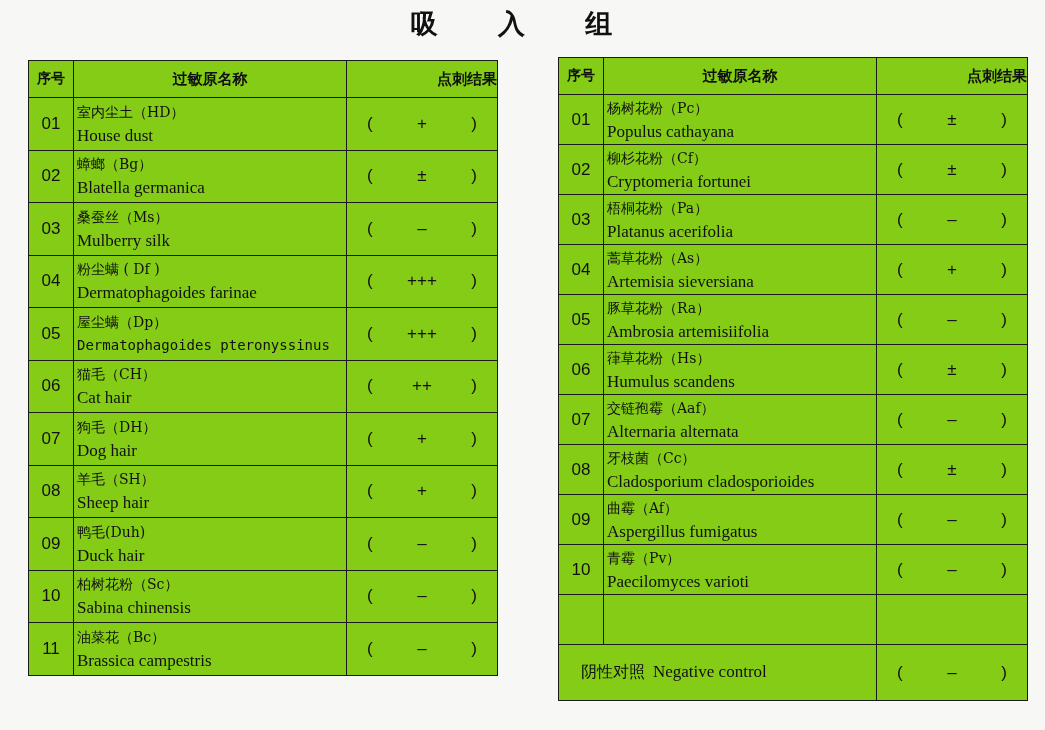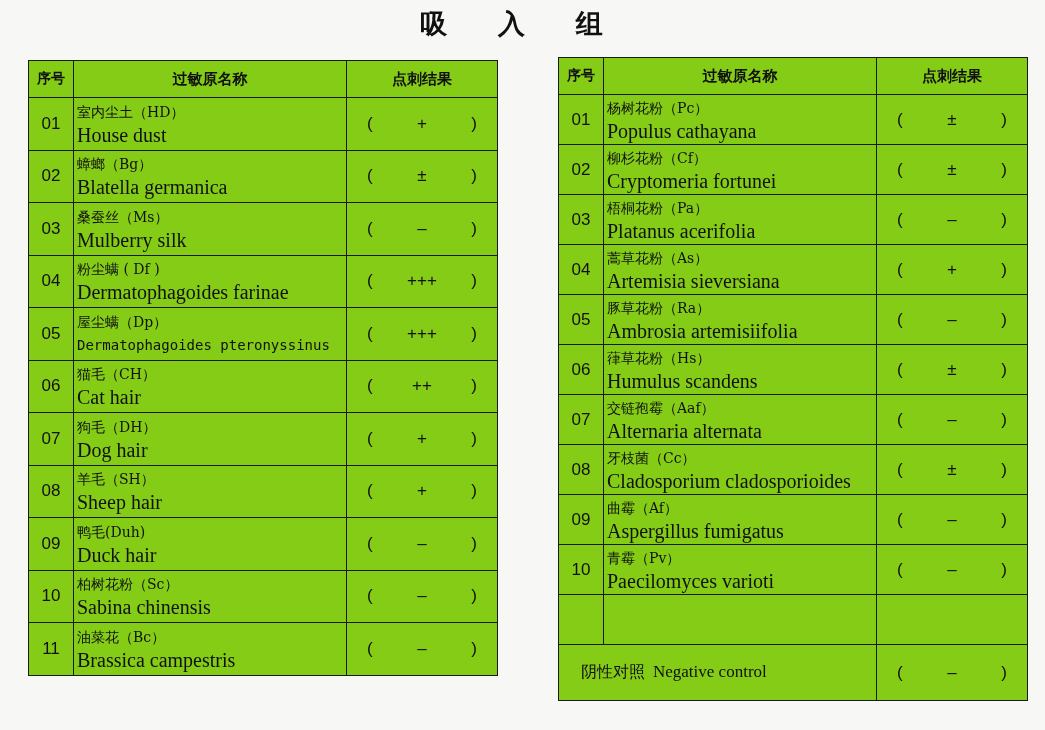--- a/index.html
+++ b/index.html
@@ -6,38 +6,38 @@
   body {
     width: 1045px; height: 730px; overflow: hidden;
     background: #f7f7f5;
     font-family: "Liberation Serif", "DejaVu Serif", serif;
     color: #111;
     position: relative;
   }
   .title {
     position: absolute; left: 0; top: 6px; width: 1045px;
     text-align: center; font-size: 27px; font-weight: bold;
-    letter-spacing: 22px; font-family: Liberation Serif, serif;
+    letter-spacing: 22px; font-family: Liberation Mono, monospace;
   }
   table.sheet {
     position: absolute; border-collapse: collapse;
     background: #84cc16;
   }
   table.sheet td, table.sheet th {
     border: 1.6px solid #1a1a1a; padding: 0;
   }
   #left-table { left: 28px; top: 60px; width: 470px; }
   #right-table { left: 558px; top: 57px; width: 470px; }
   th { font-size: 15px; font-weight: bold; height: 36px; font-family: "DejaVu Serif", serif; }
   th.no { width: 44px; font-size: 14px; }
-  th.res { width: 150px; }
+  th.res { width: 150px; text-align: right; }
   td.no { text-align: center; font-family: "Liberation Sans", sans-serif; font-size: 17px; margin-left: 8px; }
   td.name { padding-left: 3px !important; line-height: 23px; }
   .cn { font-size: 14px; font-family: "DejaVu Serif", serif; display: block; white-space: nowrap; }
-  .en { font-size: 20px; display: block; white-space: nowrap; }
+  .en { font-size: 17px; display: block; white-space: nowrap; }
   .en.mono { font-family: "DejaVu Sans Mono", monospace; font-size: 14px; }
   td.res { text-align: center; }
   .rbox { display: flex; justify-content: space-between; align-items: center; padding: 0 20px; font-size: 17px; font-family: "Liberation Sans", sans-serif; }
   .rval { width: 50px; text-align: center; }
   tr.data { height: 50px; }
   #left-table tr.data { height: 52.5px; }
   tr.ctrl { height: 56px; }
   td.ctrl-label { padding-left: 22px !important; font-size: 17px; }
   td.ctrl-label .c { font-family: "DejaVu Serif", serif; font-size: 16px; margin-right: 8px; }
 </style>

